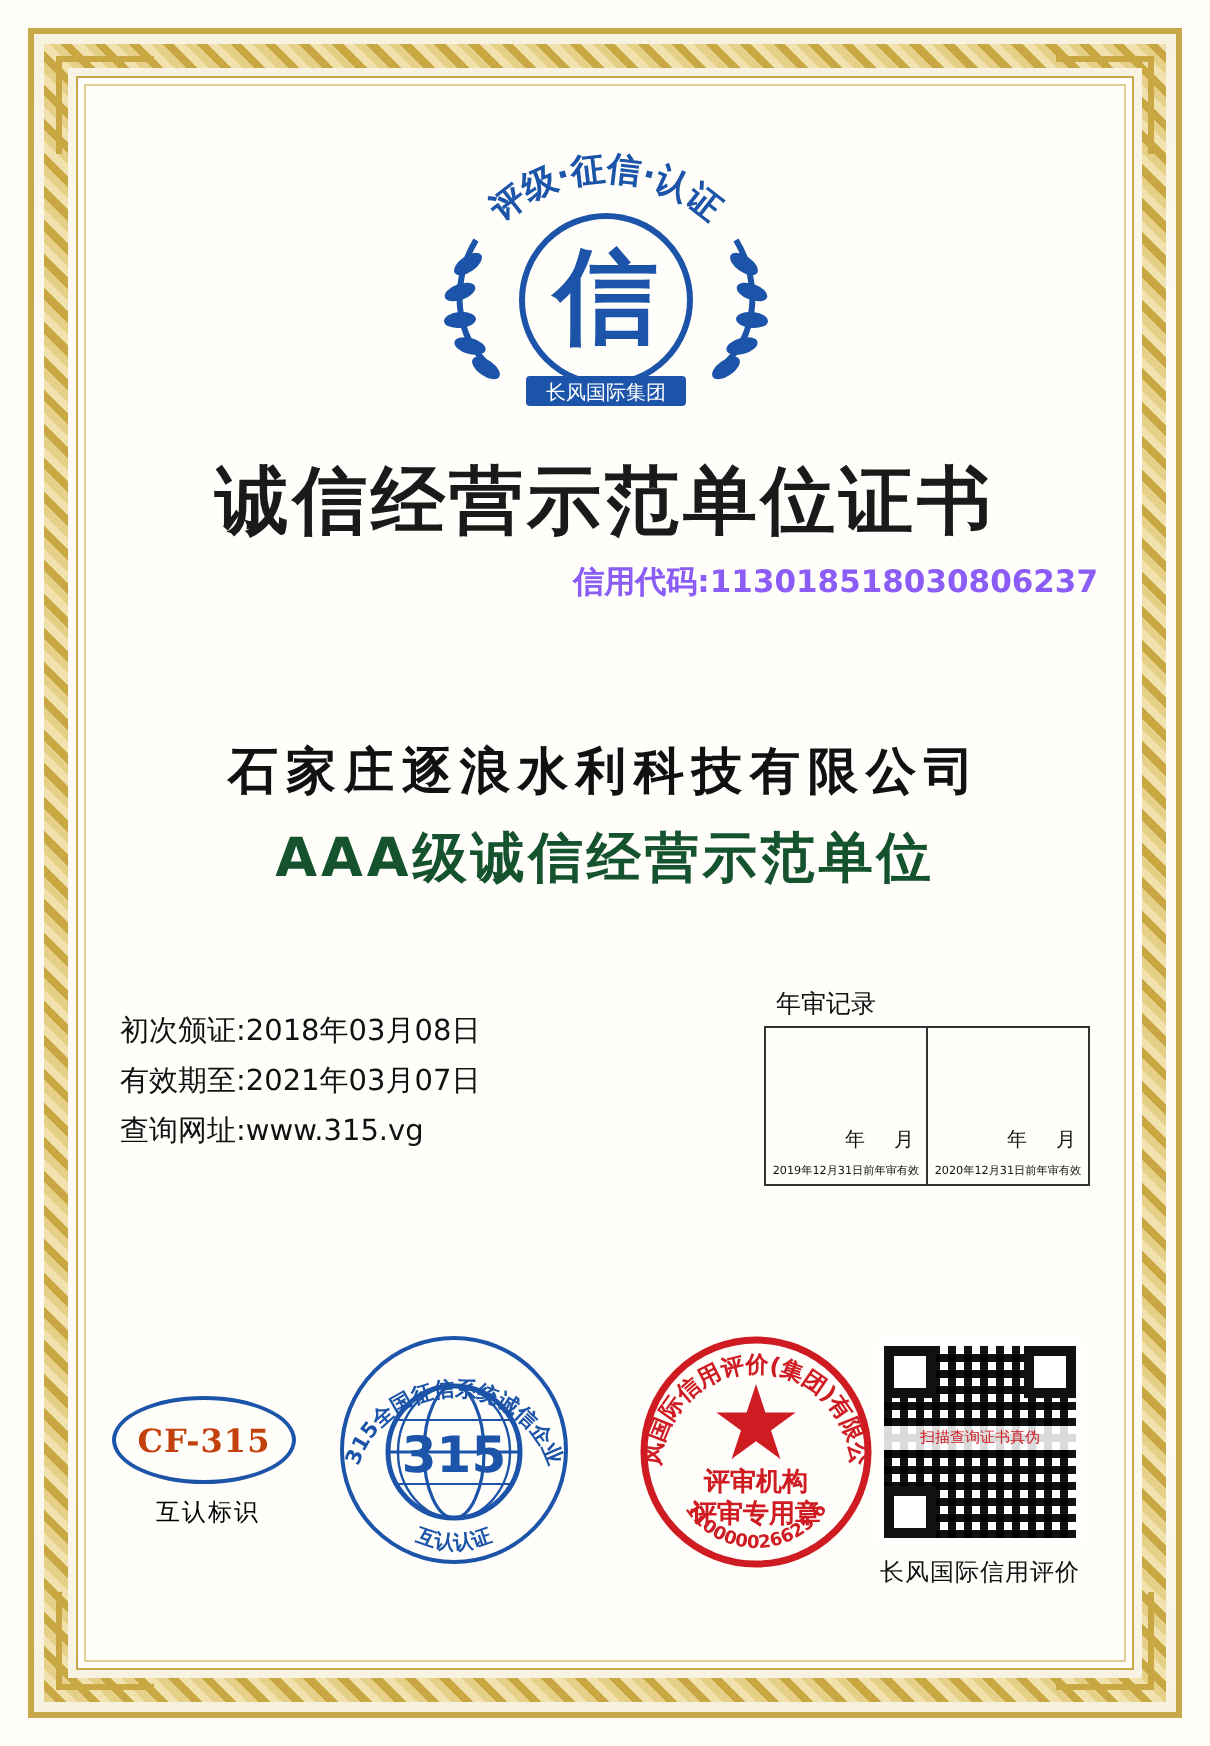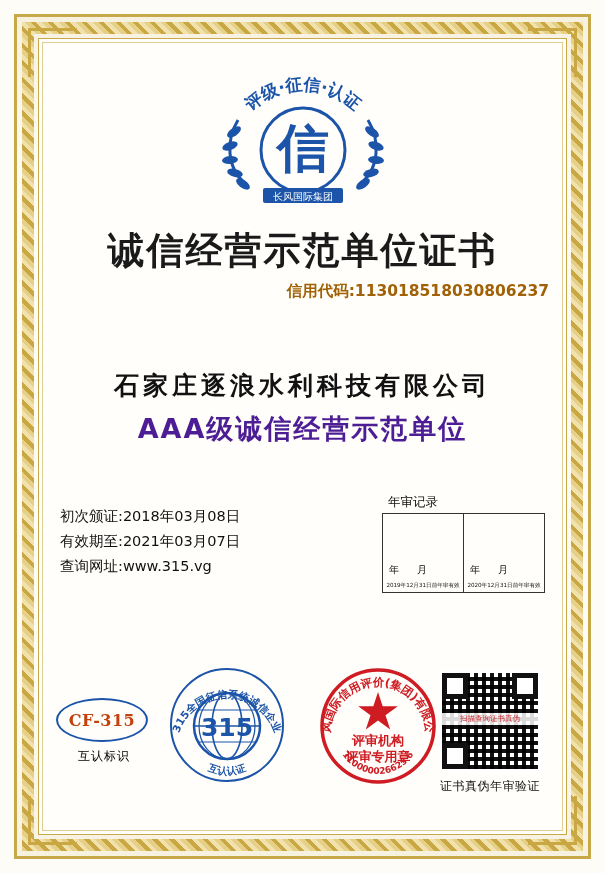--- a/index.html
+++ b/index.html
@@ -94,21 +94,21 @@
     color: #1a1a1a;
   }
 
   .credit-code {
     position: absolute;
     top: 235px;
     right: 10px;
     font-family: "DejaVu Sans", "Liberation Sans", sans-serif;
     font-size: 15.5px;
     font-weight: bold;
-    color: #a16207;
+    color: #8b5cf6;
     letter-spacing: 0px;
   }
 
   .company-name {
     position: absolute;
     top: 292px;
     left: 0; right: 0;
     text-align: center;
     font-family: "DejaVu Sans", "Liberation Sans", sans-serif;
     font-size: 25px;
@@ -120,21 +120,21 @@
 
   .rank-line {
     position: absolute;
     top: 365px;
     left: 0; right: 0;
     text-align: center;
     font-family: "DejaVu Sans", "Liberation Sans", sans-serif;
     font-size: 27px;
     font-weight: bold;
     letter-spacing: 2px;
-    color: #4c1d95;
+    color: #14532d;
   }
 
   
   .details {
     position: absolute;
     top: 458px;
     left: 14px;
     font-family: "DejaVu Sans", "Liberation Sans", sans-serif;
     font-size: 14.5px;
     color: #111111;
@@ -164,23 +164,23 @@
   }
   .annual-cell {
     flex: 1;
     position: relative;
     border-right: 1px solid #333;
   }
   .annual-cell:last-child { border-right: none; }
   .annual-ym {
     position: absolute;
     bottom: 15px;
-    left: 0; right: 0;
-    text-align: left;
-    font-family: Liberation Mono, monospace;
+    left: 12px; right: 0;
+    text-align: right;
+    font-family: Liberation Serif, serif;
     font-size: 10px;
     color: #111;
     letter-spacing: 6px;
     text-indent: 6px;
   }
   .annual-note {
     position: absolute;
     bottom: 2px;
     left: 0; right: 0;
     text-align: center;
@@ -423,19 +423,19 @@
             <textPath href="#rBot" startOffset="50%" text-anchor="middle">110000026625 6</textPath>
           </text>
         </svg>
       </div>
 
       <div class="qr-block">
         <div class="qr">
           <span class="qr-eye"></span>
           <div class="qr-red-text">扫描查询证书真伪</div>
         </div>
-        <div class="qr-caption">证书真伪年审验证</div>
+        <div class="qr-caption">长风国际信用评价</div>
       </div>
 
     </div>
 
   </div>
 </div>
 
 </body></html>

